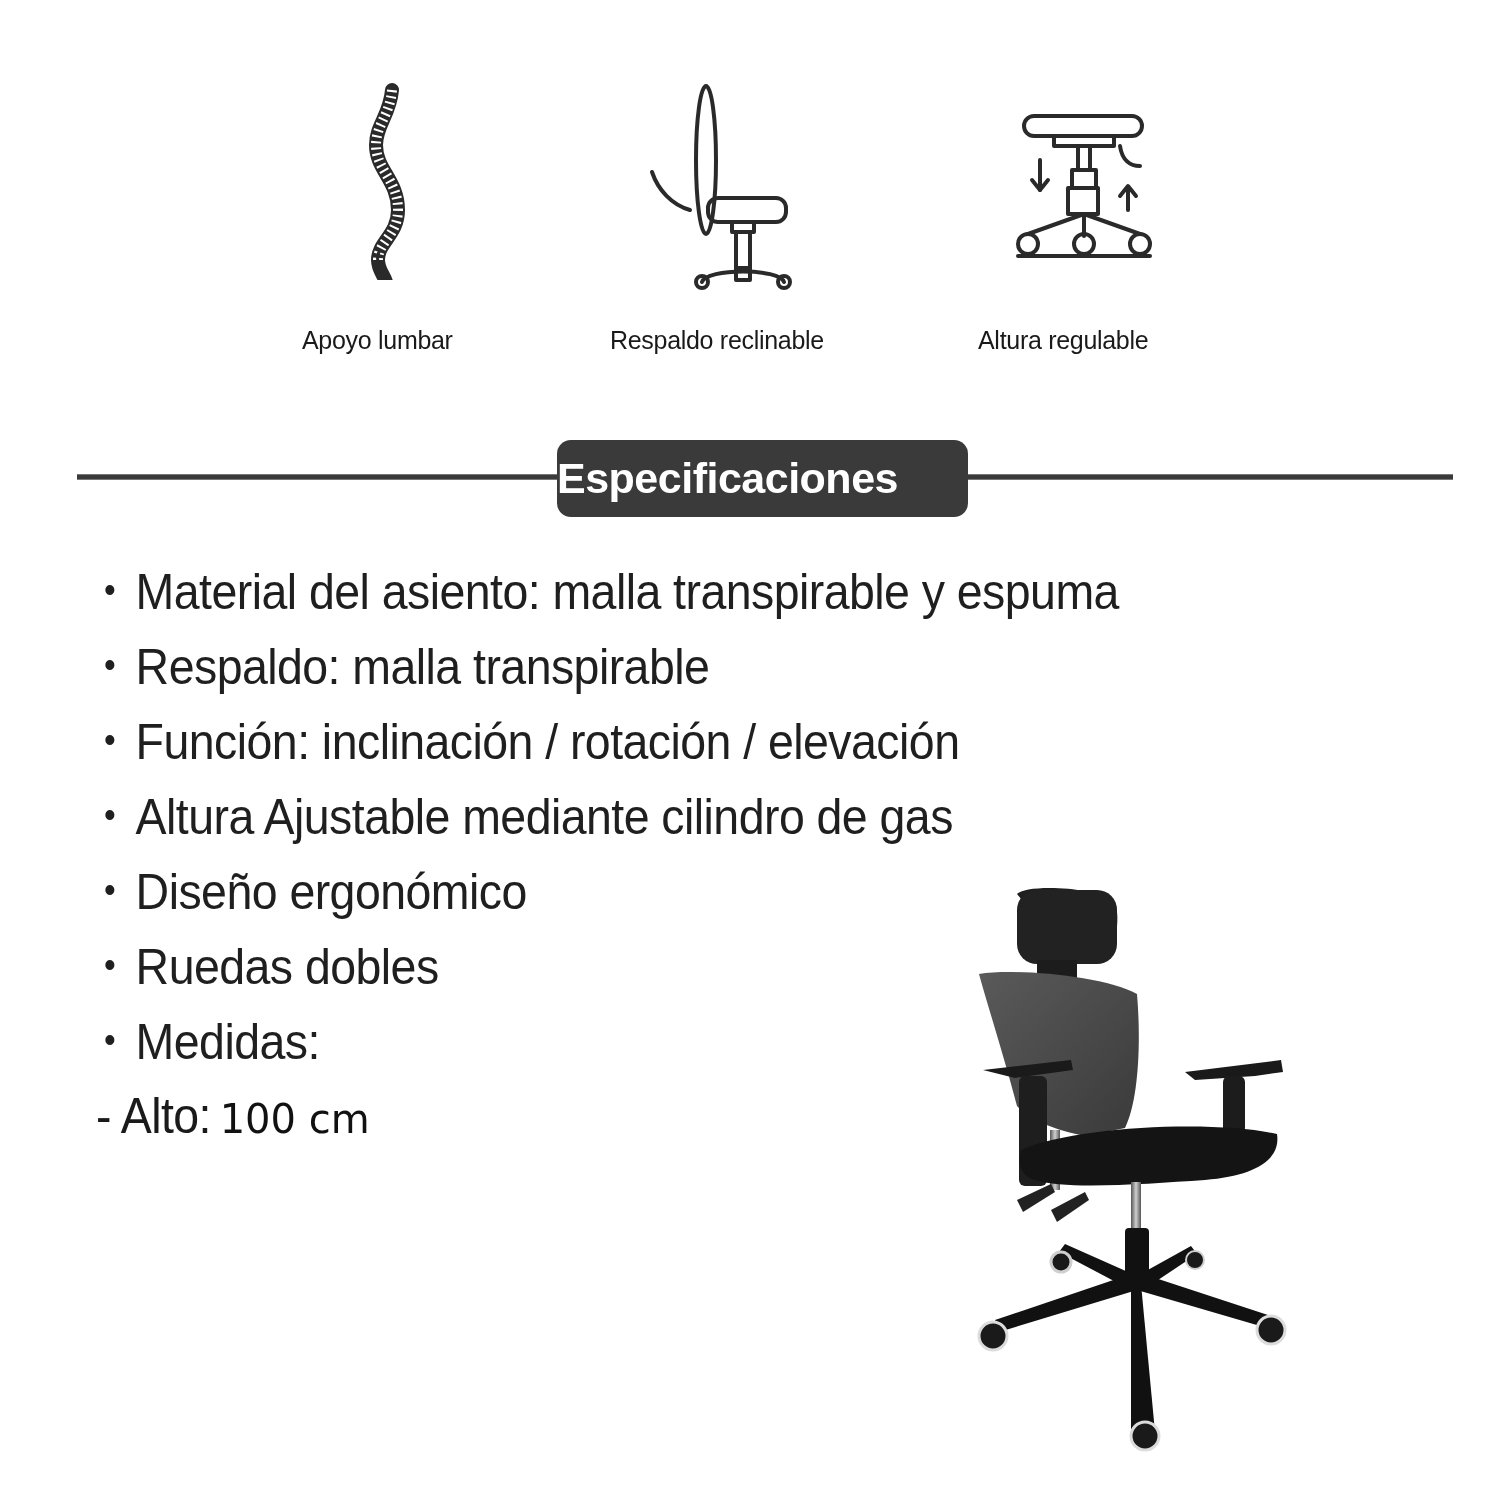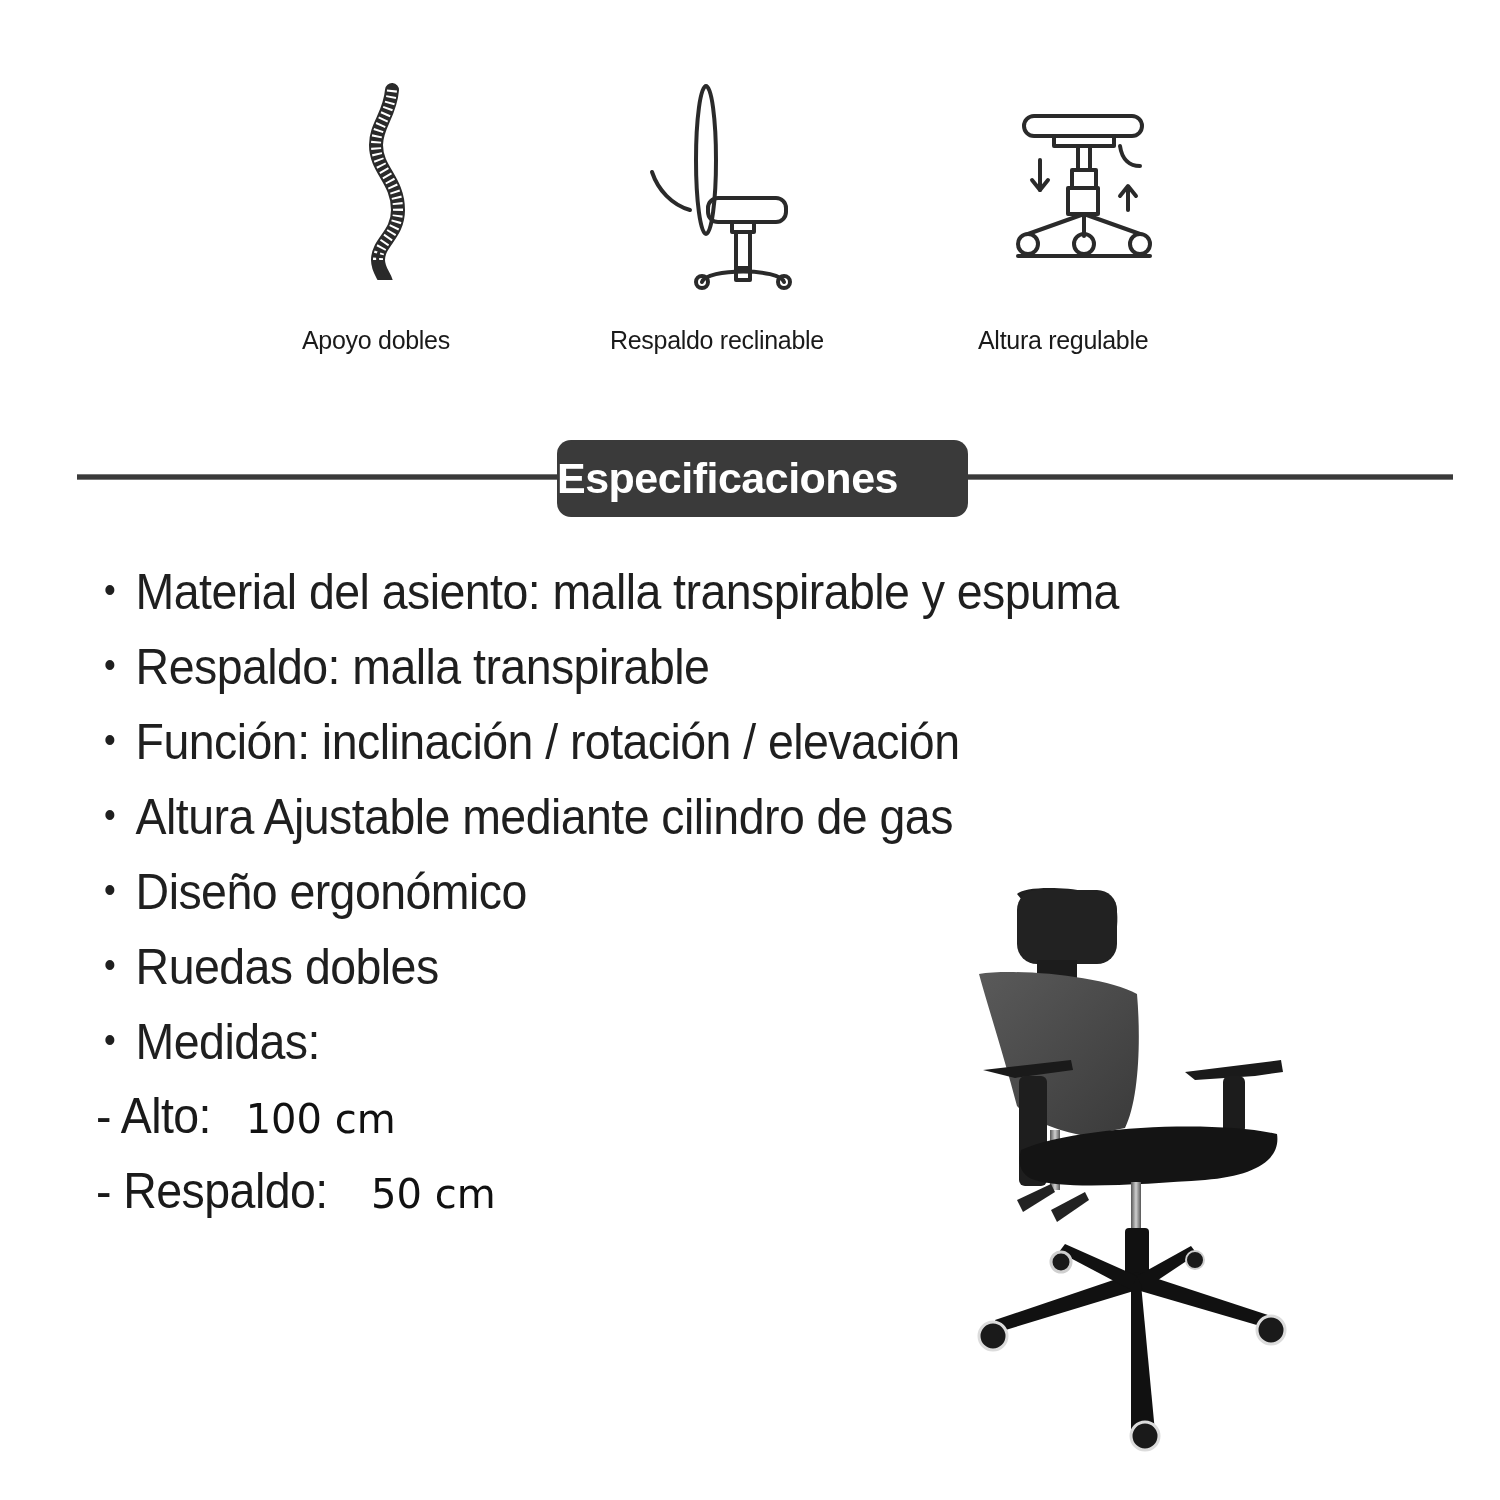--- a/index.html
+++ b/index.html
@@ -100,41 +100,41 @@
       font-size: 50px;
       letter-spacing: -0.6px;
       display: inline-block;
       transform: scaleX(0.93);
       transform-origin: left center;
     }
     .measure-value {
       font-family: "DejaVu Sans", sans-serif;
       font-size: 40px;
       color: #111;
-      margin-left: 26px;
+      margin-left: 0;
     }
     .chair-photo {
       position: absolute;
       left: 955px;
       top: 880px;
       width: 340px;
       height: 580px;
     }
   </style>
 </head>
 <body>
 
 <div class="feature" style="left:340px; width:100px;">
   <svg width="100" height="210" viewBox="0 0 100 210">
     <path d="M52 20 C 50 45, 36 55, 36 75 C 36 100, 58 110, 58 140 C 58 165, 38 172, 38 190 C 38 200, 44 205, 46 212" fill="none" stroke="#2a2a2a" stroke-width="14" stroke-linecap="round"></path>
     <path d="M52 20 C 50 45, 36 55, 36 75 C 36 100, 58 110, 58 140 C 58 165, 38 172, 38 190" fill="none" stroke="#ffffff" stroke-width="10" stroke-dasharray="2 4"></path>
     <path d="M40 180 C 34 190, 40 200, 44 206" fill="none" stroke="#2a2a2a" stroke-width="3"></path>
   </svg>
 </div>
-<div class="feature-label" style="left:302px;">Apoyo dobles</div>
+<div class="feature-label" style="left:302px;">Apoyo lumbar</div>
 
 <div class="feature" style="left:640px; width:160px;">
   <svg width="160" height="230" viewBox="0 0 160 230">
     <g fill="none" stroke="#2a2a2a" stroke-width="4" stroke-linecap="round" stroke-linejoin="round">
       <ellipse cx="66" cy="90" rx="10" ry="74"></ellipse>
       <path d="M12 102 C 18 120, 32 135, 50 140"></path>
       <rect x="68" y="128" width="78" height="24" rx="10"></rect>
       <rect x="92" y="152" width="22" height="10"></rect>
       <rect x="96" y="162" width="14" height="36"></rect>
       <path d="M62 212 C 66 198, 140 198, 144 212"></path>
@@ -181,21 +181,20 @@
   <li class="spec-item"><span class="bullet">•</span><span>Respaldo: malla transpirable</span></li>
   <li class="spec-item"><span class="bullet">•</span><span>Función: inclinación / rotación / elevación</span></li>
   <li class="spec-item"><span class="bullet">•</span><span>Altura Ajustable mediante cilindro de gas</span></li>
   <li class="spec-item"><span class="bullet">•</span><span>Diseño ergonómico</span></li>
   <li class="spec-item"><span class="bullet">•</span><span>Ruedas dobles</span></li>
   <li class="spec-item"><span class="bullet">•</span><span>Medidas:</span></li>
 </ul>
 
 <ul class="measure-list">
   <li class="measure-item"><span class="measure-label">- Alto:</span><span class="measure-value">100 cm</span></li>
-  <li class="measure-item"><span class="measure-label">- Respaldo:</span><span class="measure-value">50 cm</span></li>
 </ul>
 
 <div class="chair-photo">
   <svg width="340" height="580" viewBox="0 0 340 580">
     <defs>
       <linearGradient id="mesh" x1="0" y1="0" x2="1" y2="1">
         <stop offset="0" stop-color="#5a5a5a"></stop>
         <stop offset="1" stop-color="#3a3a3a"></stop>
       </linearGradient>
       <linearGradient id="metal" x1="0" y1="0" x2="1" y2="0">

